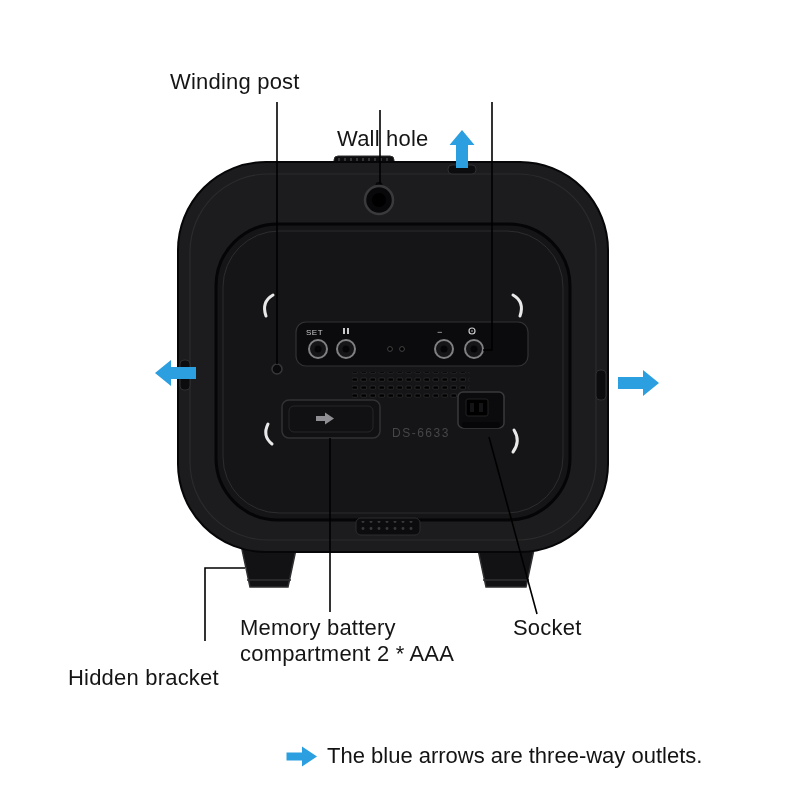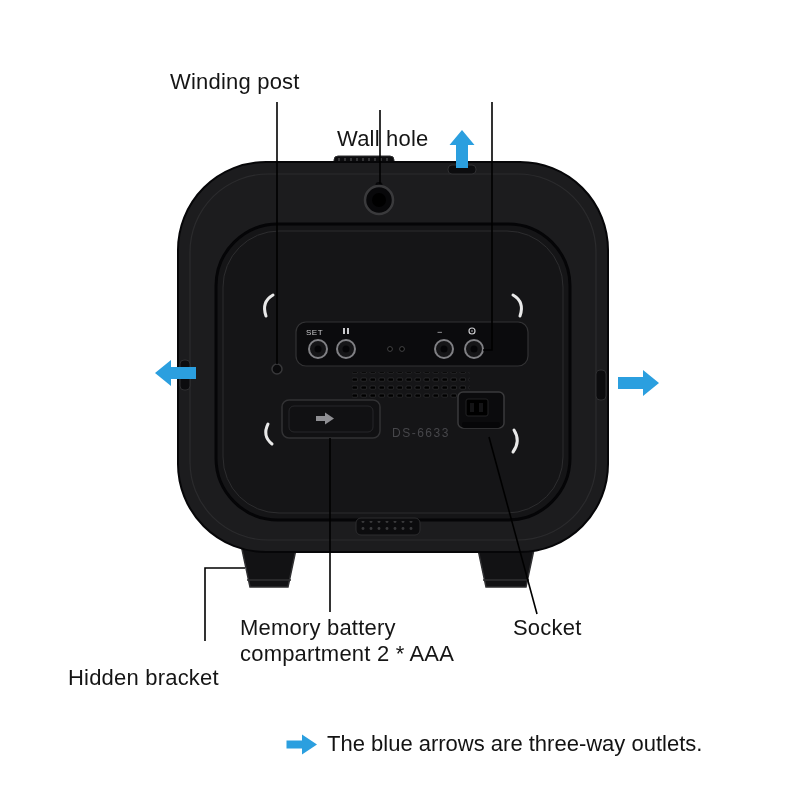--- a/index.html
+++ b/index.html
@@ -20,20 +20,21 @@
     color:#151515;
     letter-spacing:.2px;
   }
   .note {
     position:absolute;
     display:flex;
     align-items:center;
     gap:10px;
     font-size:22px;
     color:#131313;
+    margin-top:12px;
   }
 </style>
 </head>
 <body>
 
 <div class="canvas">
 
   <svg class="scene" width="800" height="800" viewBox="0 0 800 800">
     <defs>
       <pattern id="grille" width="9" height="8" patternUnits="userSpaceOnUse">

